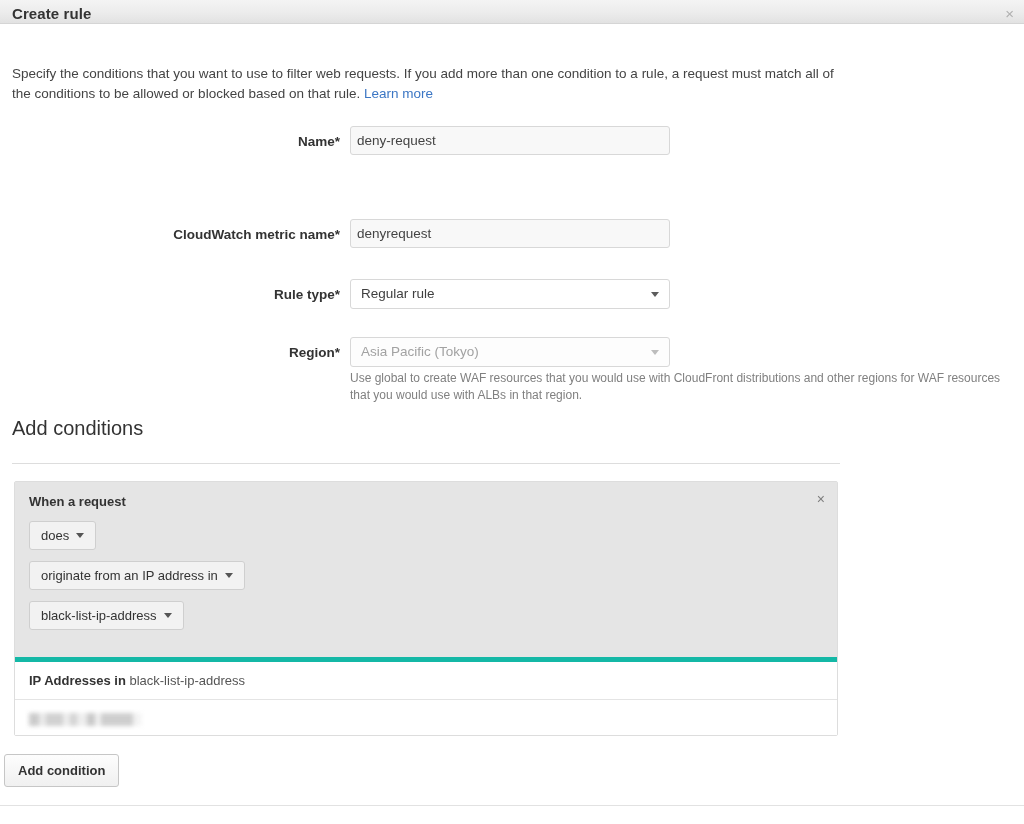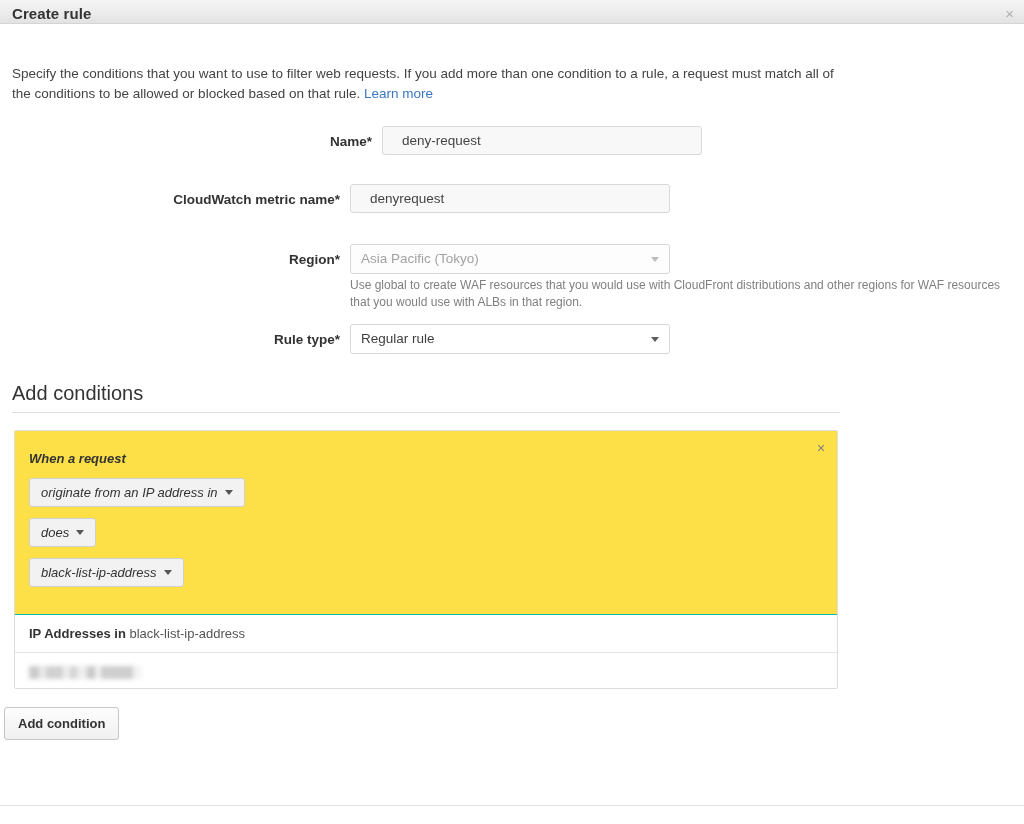--- a/index.html
+++ b/index.html
@@ -92,21 +92,21 @@
     width: 320px;
   }
   .text-input {
     width: 320px;
     height: 29px;
     border: 1px solid #d8d8d8;
     border-radius: 3px;
     background: #f8f8f8;
     font-size: 13.5px;
     color: #444;
-    padding: 0 19px;
+    padding: 0 6px;
     font-family: "Liberation Sans", sans-serif;
     outline: none;
   }
   .select-box {
     position: relative;
     width: 320px;
     height: 30px;
     border: 1px solid #d8d8d8;
     border-radius: 3px;
     background: #ffffff;
@@ -140,40 +140,39 @@
     top: 33px;
     width: 660px;
     font-size: 12px;
     line-height: 17px;
     color: #808080;
   }
 
   
   .section-title {
     margin: 0 12px;
-    padding-bottom: 7px;
+    padding-bottom: 23px;
     font-size: 20px;
     color: #333333;
     font-weight: normal;
     border-bottom: 1px solid #dddddd;
   }
 
   
   .condition-panel {
     margin: 17px 14px 0 14px;
     border: 1px solid #dddddd;
     border-radius: 2px;
     background: #ffffff;
   }
   .condition-top {
     position: relative;
-    background: #fde047;
-    padding: 20px 14px 16px 14px;
+    background: #e5e5e5;
+    padding: 12px 14px 16px 14px;
     min-height: 150px;
-    font-style: italic;
   }
   .condition-heading {
     font-size: 13px;
     font-weight: bold;
     color: #333333;
     margin-bottom: 12px;
   }
   .panel-close {
     position: absolute;
     right: 12px;
@@ -203,21 +202,21 @@
     vertical-align: middle;
     border-left: 4px solid transparent;
     border-right: 4px solid transparent;
     border-top: 5px solid #555;
     position: relative;
     top: -1px;
   }
   .pill-row { line-height: 0; }
 
   .table-header {
-    border-top: 1px solid #14b8a6;
+    border-top: 5px solid #14b8a6;
     padding: 11px 14px;
     font-size: 13px;
     color: #555555;
     background: #fff;
   }
   .table-header b { color: #333333; }
   .table-row {
     border-top: 1px solid #e4e4e4;
     padding: 10px 14px;
     background: #fff;
@@ -271,70 +270,70 @@
     <div class="modal-title">Create rule</div>
     <div class="modal-close">×</div>
   </div>
 
   <div class="modal-body">
 
     <p class="intro"><span>Specify the conditions that you want to use to filter web requests. If you add more than one condition to a rule, a request must match all of the conditions to be allowed or blocked based on that rule. </span><a href="#">Learn more</a></p>
 
     <div class="form">
 
-      <div class="form-row" style="height:58px;margin-left:32px;">
+      <div class="form-row" style="height:58px;">
         <div class="form-label">Name*</div>
         <div class="form-control">
           <input class="text-input" type="text" value="deny-request" style="">
         </div>
       </div>
 
-      <div class="form-row" style="height:60px;">
+      <div class="form-row" style="height:60px;margin-top:35px;">
         <div class="form-label">CloudWatch metric name*</div>
         <div class="form-control">
           <input class="text-input" type="text" value="denyrequest" style="">
+        </div>
+      </div>
+
+      <div class="form-row" style="height:58px;">
+        <div class="form-label">Rule type*</div>
+        <div class="form-control">
+          <div class="select-box">
+            <span>Regular rule</span>
+            <span class="select-caret"></span>
+          </div>
         </div>
       </div>
 
       <div class="form-row" style="height:80px;">
         <div class="form-label">Region*</div>
         <div class="form-control">
           <div class="select-box disabled">
             <span>Asia Pacific (Tokyo)</span>
             <span class="select-caret"></span>
           </div>
         </div>
         <div class="help-text">Use global to create WAF resources that you would use with CloudFront distributions and other regions for WAF resources that you would use with ALBs in that region.</div>
       </div>
 
-      <div class="form-row" style="height:58px;">
-        <div class="form-label">Rule type*</div>
-        <div class="form-control">
-          <div class="select-box">
-            <span>Regular rule</span>
-            <span class="select-caret"></span>
-          </div>
-        </div>
-      </div>
-
     </div>
 
     <h2 class="section-title">Add conditions</h2>
 
     <div class="condition-panel">
       <div class="condition-top">
         <div class="condition-heading">When a request</div>
         <div class="panel-close">×</div>
 
         <div class="pill-row">
+          <div class="pill"><span>does</span><span class="pcaret"></span></div>
+        </div>
+
+        <div class="pill-row">
           <div class="pill"><span>originate from an IP address in</span><span class="pcaret"></span></div>
-        </div>
-
-        <div class="pill-row">
-          <div class="pill"><span>does</span><span class="pcaret"></span></div>
         </div>
 
         <div class="pill-row">
           <div class="pill"><span>black-list-ip-address</span><span class="pcaret"></span></div>
         </div>
       </div>
 
       <div class="table-header"><b>IP Addresses in</b><span> black-list-ip-address</span></div>
 
       <div class="table-row">

